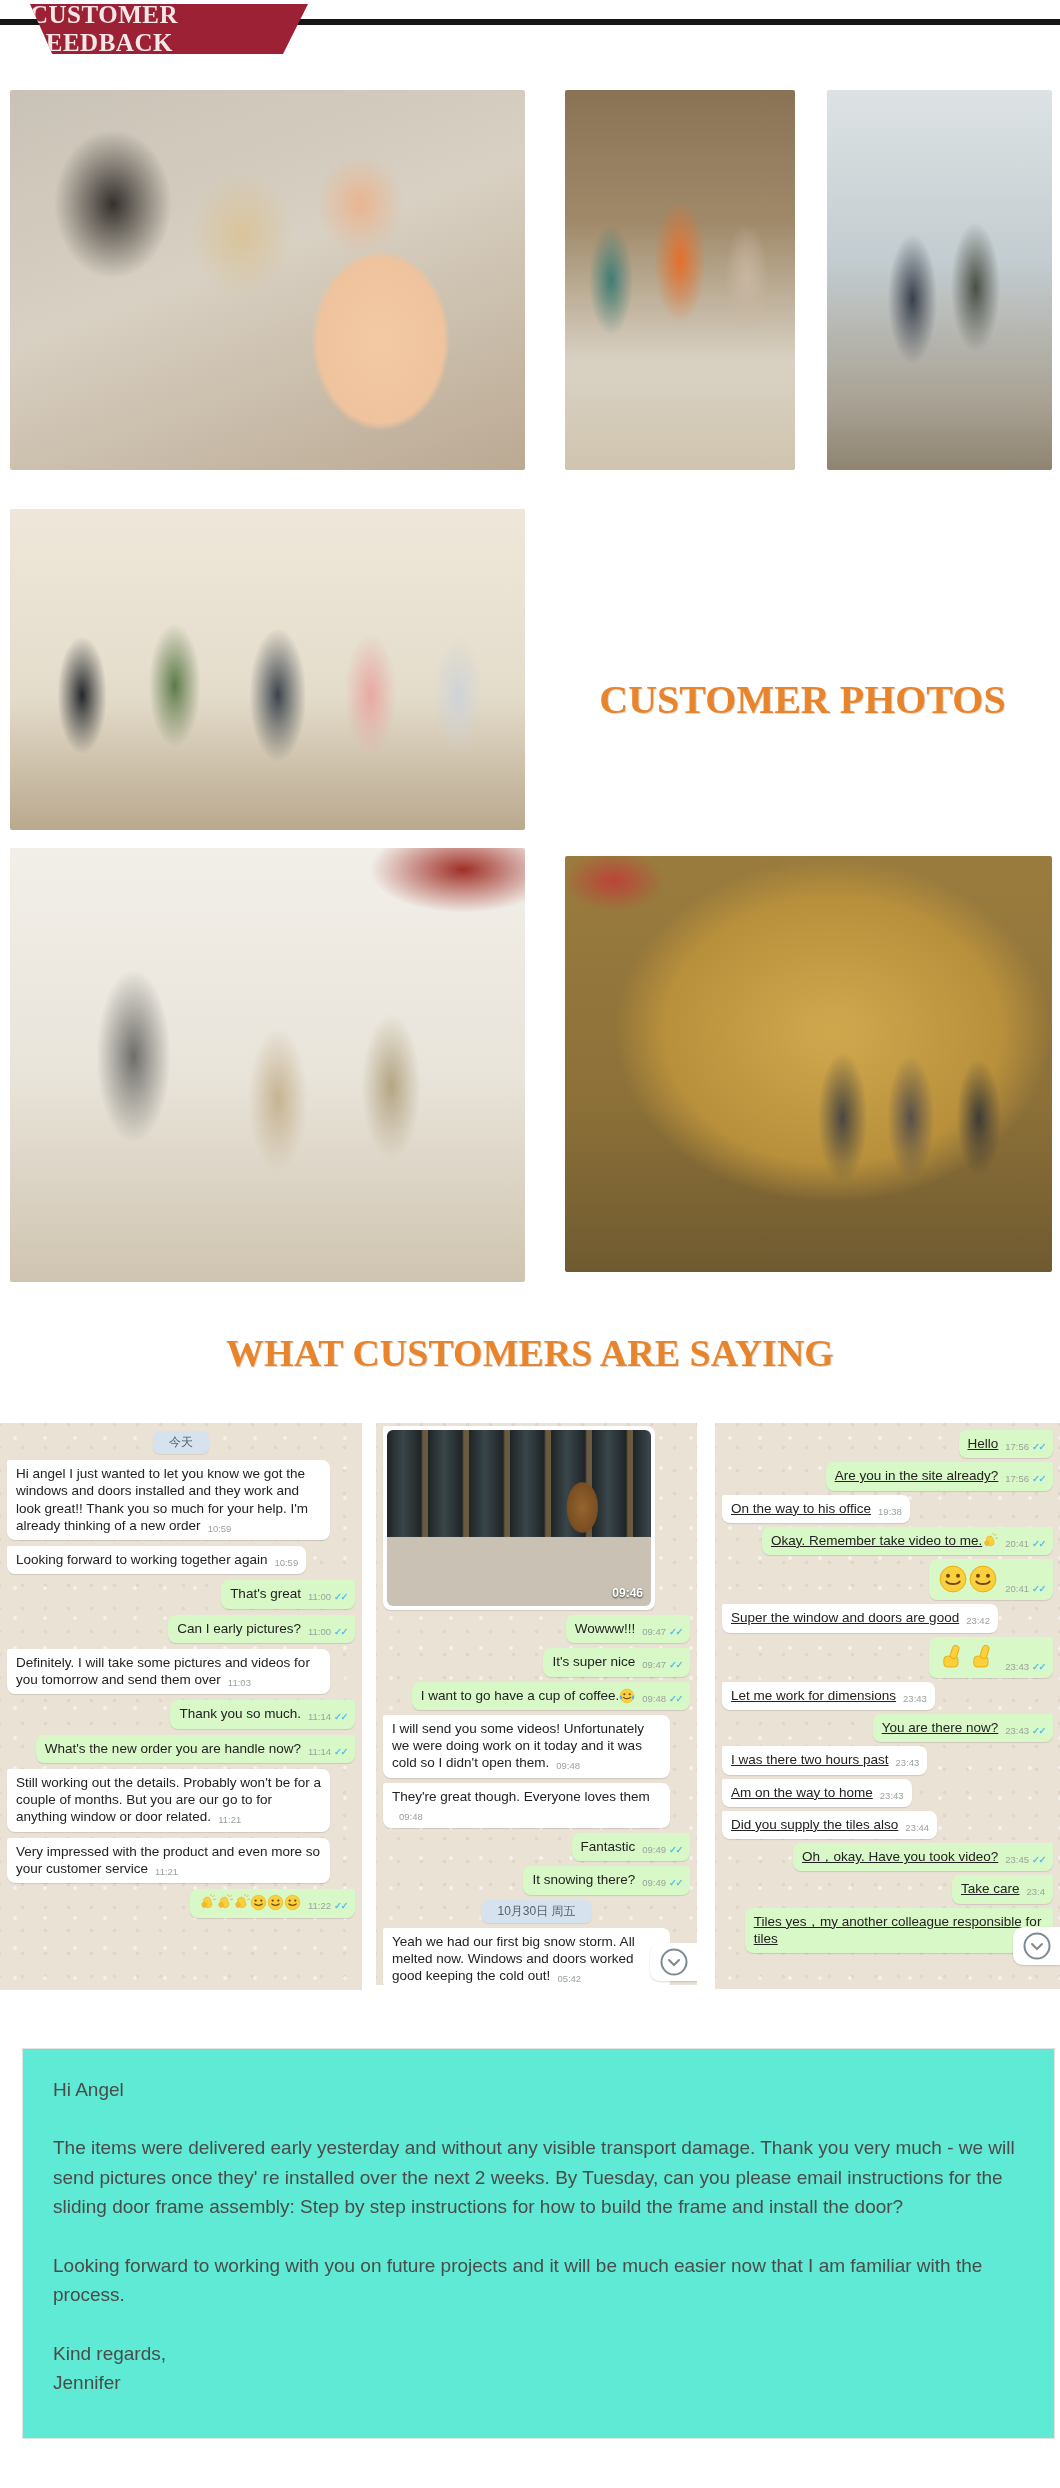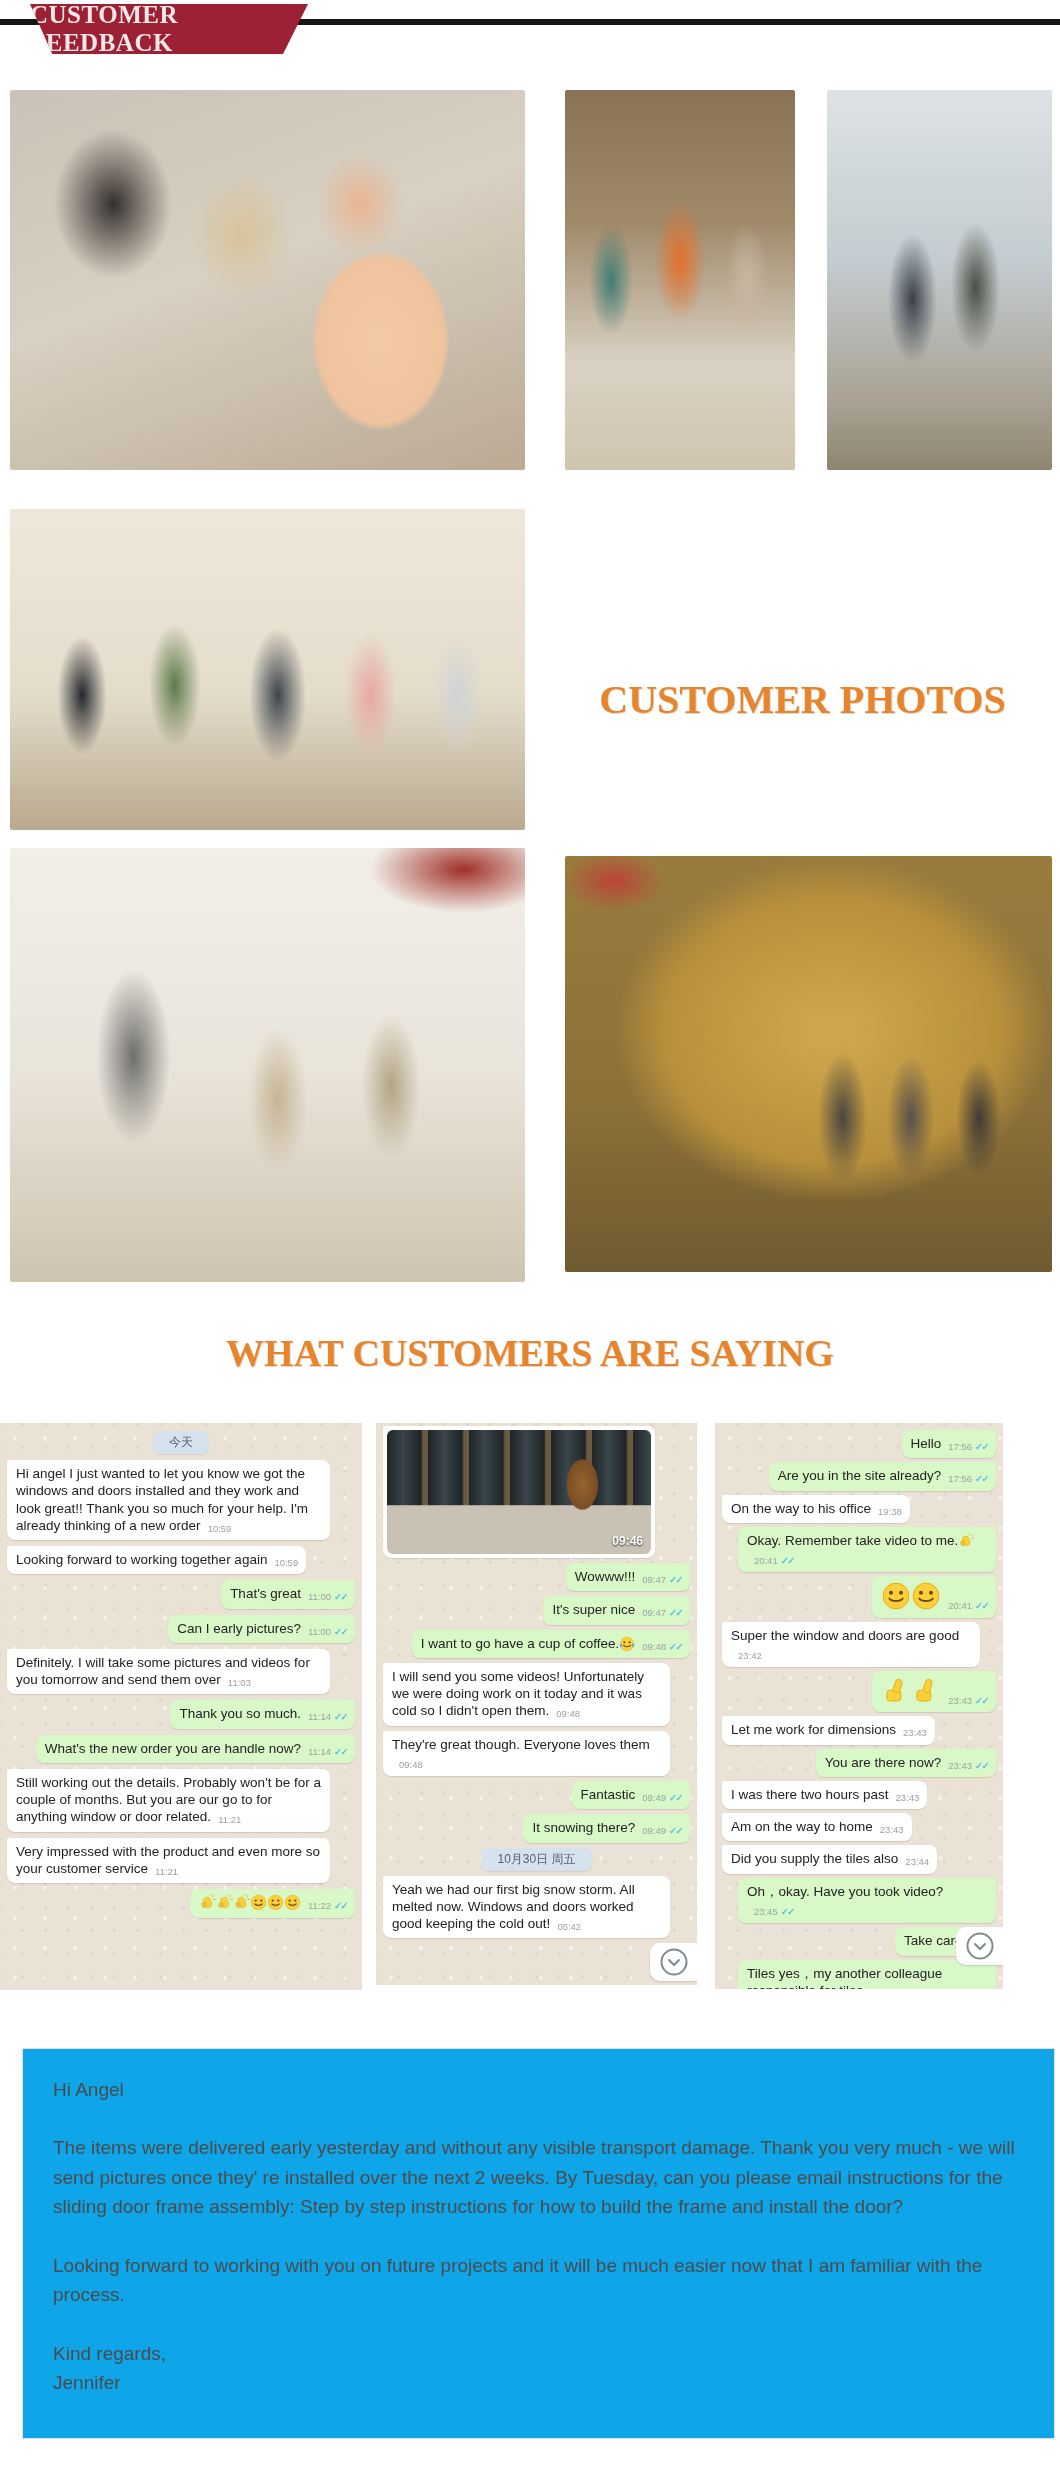--- a/index.html
+++ b/index.html
@@ -57,48 +57,48 @@
 
   
   .chat{position:absolute;top:1423px;height:559px;overflow:hidden;
         background-color:#ebe2d6;
         background-image:radial-gradient(rgba(255,255,255,.5) 1.5px, transparent 2.2px),
                          radial-gradient(rgba(170,150,130,.16) 1.5px, transparent 2.2px);
         background-size:30px 30px,23px 23px;background-position:0 0,11px 13px;
         font-size:13.5px;color:#222;}
   .chat1{left:0;width:362px;padding-top:8px;--gap:6px;}
   .chat2{left:376px;width:321px;padding-top:3px;--gap:5px;}
-  .chat3{left:715px;width:288px;padding-top:7px;--gap:4px;}
+  .chat3{left:715px;width:345px;padding-top:7px;text-decoration:underline;--gap:4px;}
   .row{display:flex;margin:0 7px var(--gap) 7px;position:relative;}
   .row.in{justify-content:flex-start;}
   .row.out{justify-content:flex-end;}
   .row.date{justify-content:center;}
   .bub{max-width:88%;padding:5px 8px 6px 9px;border-radius:8px;box-shadow:0 1px 1px rgba(0,0,0,.12);
        line-height:1.28;word-wrap:break-word;}
   .bub.in{background:#fff;border-top-left-radius:2px;}
   .bub.out{background:#d9f8c7;border-top-right-radius:2px;}
   .meta{display:inline-block;margin-left:7px;white-space:nowrap;transform:translateY(2px);}
   .time{font-size:9.5px;color:#9aa39b;}
   .ticks{font-size:9.5px;color:#53bdeb;letter-spacing:-1.5px;margin-left:3px;font-weight:bold;}
   .pill{background:#d6e3ee;color:#55616b;font-size:12px;padding:3px 16px;border-radius:7px;
         box-shadow:0 1px 1px rgba(0,0,0,.08);}
   .bub.img-b{padding:4px;width:86%;}
-  .photo-msg{position:relative;height:124px;border-radius:6px;overflow:hidden;background:
+  .photo-msg{position:relative;height:176px;border-radius:6px;overflow:hidden;background:
      radial-gradient(26px 42px at 74% 44%, #96642e 0%, #7a4e22 58%, rgba(122,78,34,0) 62%),
      linear-gradient(0deg,#c9c2b4 0%,#c9c2b4 39%,rgba(0,0,0,0) 39.5%),
      repeating-linear-gradient(90deg,#1f2426 0px,#39464a 16px,#1f2426 34px,#6b5a42 36px,#6b5a42 41px);}
   .img-time{position:absolute;right:8px;bottom:5px;color:#fff;font-size:12px;font-weight:bold;
             text-shadow:0 1px 2px rgba(0,0,0,.8);}
   .fwd{position:absolute;right:-42px;top:62px;}
   .scroll-btn{position:absolute;right:0;width:47px;height:38px;background:#fff;
               border-radius:10px 0 0 10px;display:flex;align-items:center;justify-content:center;
               box-shadow:0 1px 2px rgba(0,0,0,.15);}
 
   
-  .letter{position:absolute;left:22px;top:2048px;width:971px;height:337px;background:#0ea5e9;
+  .letter{position:absolute;left:22px;top:2048px;width:971px;height:337px;background:#5eead4;
           border:1px solid #e2e2e2;padding:26px 30px;color:#4b4b4b;font-size:19px;line-height:1.55;}
   .letter p{margin:0 0 29px 0;white-space:pre-line;}
   .letter p:last-child{margin-bottom:0;}
 </style>
 </head>
 <body>
 
 <div id="page">
   <div class="topline"></div>
   <div class="banner">

